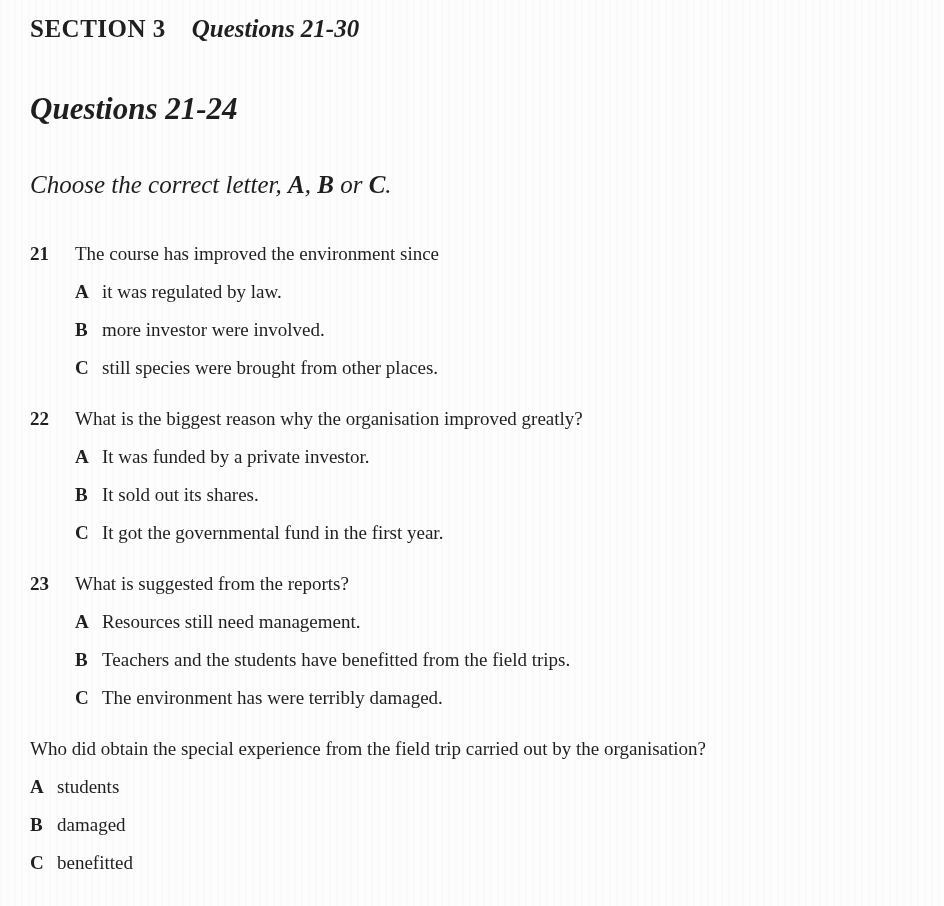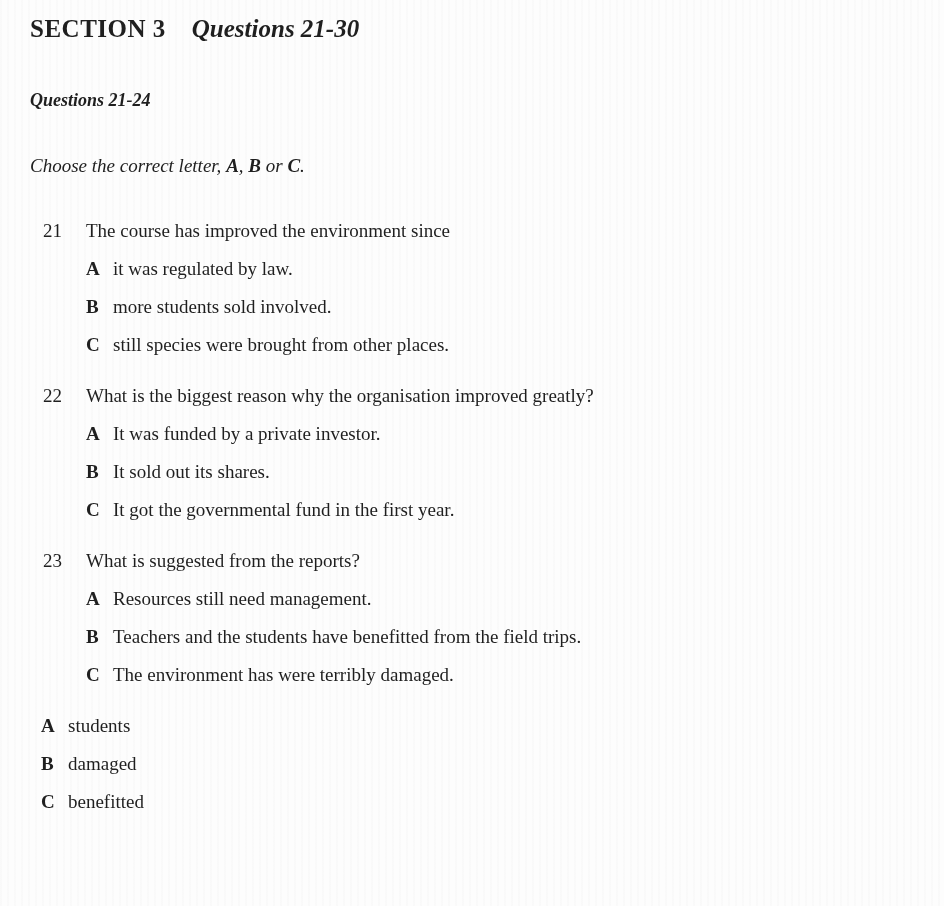--- a/index.html
+++ b/index.html
@@ -29,50 +29,48 @@
   }
   .section-title {
     font-style: normal;
     letter-spacing: 0.5px;
   }
   .section-range {
     font-style: italic;
     margin-left: 26px;
   }
   .subsection-heading {
-    font-size: 18px;
+    font-size: 31px;
     line-height: 1.2;
     margin: 0 0 42px 0;
     font-weight: bold;
     font-style: italic;
   }
   .instruction {
-    font-size: 19px;
+    font-size: 25px;
     line-height: 1.25;
     font-style: italic;
     margin: 0 0 42px 0;
   }
   .instruction .bold-letter {
     font-weight: bold;
   }
   .question {
     display: flex;
     font-size: 19px;
     line-height: 24px;
     margin-bottom: 27px;
   }
   .qnum {
     width: 45px;
     flex: 0 0 45px;
-    font-weight: normal;
-    text-align: center;
+    font-weight: bold;
   }
   .qbody {
     flex: 1 1 auto;
-    margin-left: 11px;
   }
   .qtext {
     margin: 0 0 14px 0;
     white-space: nowrap;
   }
   .option {
     display: flex;
     margin-bottom: 14px;
   }
   .option:last-child {
@@ -104,21 +102,21 @@
   <div class="question">
     <div class="qnum">21</div>
     <div class="qbody">
       <p class="qtext">The course has improved the environment since</p>
       <div class="option">
         <span class="opt-letter">A</span>
         <span class="opt-text">it was regulated by law.</span>
       </div>
       <div class="option">
         <span class="opt-letter">B</span>
-        <span class="opt-text">more students sold involved.</span>
+        <span class="opt-text">more investor were involved.</span>
       </div>
       <div class="option">
         <span class="opt-letter">C</span>
         <span class="opt-text">still species were brought from other places.</span>
       </div>
     </div>
   </div>
 
   <div class="question">
     <div class="qnum">22</div>
@@ -153,20 +151,21 @@
       </div>
       <div class="option">
         <span class="opt-letter">C</span>
         <span class="opt-text">The environment has were terribly damaged.</span>
       </div>
     </div>
   </div>
 
   <div class="question">
     <div class="qbody">
+      <p class="qtext">Who did obtain the special experience from the field trip carried out by the organisation?</p>
       <div class="option">
         <span class="opt-letter">A</span>
         <span class="opt-text">students</span>
       </div>
       <div class="option">
         <span class="opt-letter">B</span>
         <span class="opt-text">damaged</span>
       </div>
       <div class="option">
         <span class="opt-letter">C</span>

